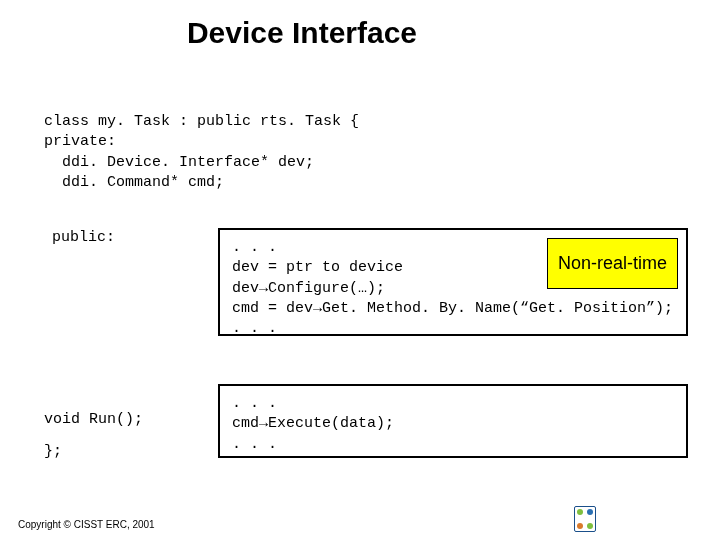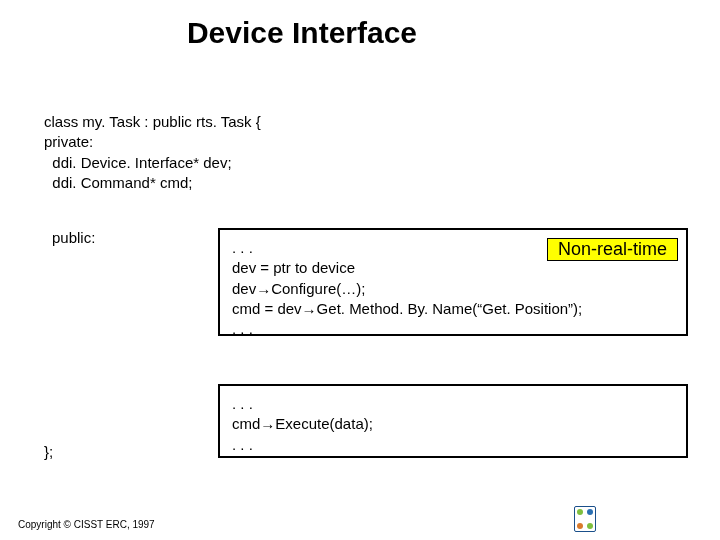--- a/index.html
+++ b/index.html
@@ -21,21 +21,21 @@
   .title {
     position: absolute;
     top: 16px;
     left: 0;
     width: 100%;
     text-align: center;
     font-size: 30px;
     font-weight: bold;
   }
   .mono {
-    font-family: Liberation Sans, sans-serif;
+    font-family: Liberation Mono, monospace;
     font-size: 15px;
     line-height: 1.35;
     white-space: pre;
   }
   .code-top {
     position: absolute;
     top: 112px;
     left: 44px;
   }
   .left-col {
@@ -64,21 +64,21 @@
     left: 218px;
     width: 470px;
     height: 74px;
   }
   .badge {
     position: absolute;
     right: 8px;
     top: 8px;
     background: #ffff00;
     border: 1.5px solid #000;
-    padding: 0 10px;
+    padding: 14px 10px;
     font-family: Arial, Helvetica, sans-serif;
     font-size: 18px;
     white-space: nowrap;
   }
   .footer-left {
     position: absolute;
     left: 18px;
     bottom: 10px;
     font-size: 10px;
   }
@@ -118,38 +118,39 @@
 <div class="slide">
 
   <div class="title">Device Interface</div>
 
   <div class="mono code-top">class my. Task : public rts. Task {
 private:
   ddi. Device. Interface* dev;
   ddi. Command* cmd;</div>
 
   <div class="mono left-col public-line">public:</div>
+  <div class="mono left-col run-line">void Run();</div>
   <div class="mono left-col brace-line">};</div>
 
   <div class="box box1">
     <div class="badge">Non-real-time</div>
     <div class="mono">. . .
 dev = ptr to device
 dev→Configure(…);
 cmd = dev→Get. Method. By. Name(“Get. Position”);
 . . .</div>
   </div>
 
   <div class="box box2">
     <div class="mono">. . .
 cmd→Execute(data);
 . . .</div>
   </div>
 
-  <div class="footer-left">Copyright © CISST ERC, 1997</div>
+  <div class="footer-left">Copyright © CISST ERC, 2001</div>
 
   <div class="logo">
     <div class="outer"></div>
     <div class="dot d1"></div>
     <div class="dot d2"></div>
     <div class="dot d3"></div>
     <div class="dot d4"></div>
   </div>
 
 </div>

